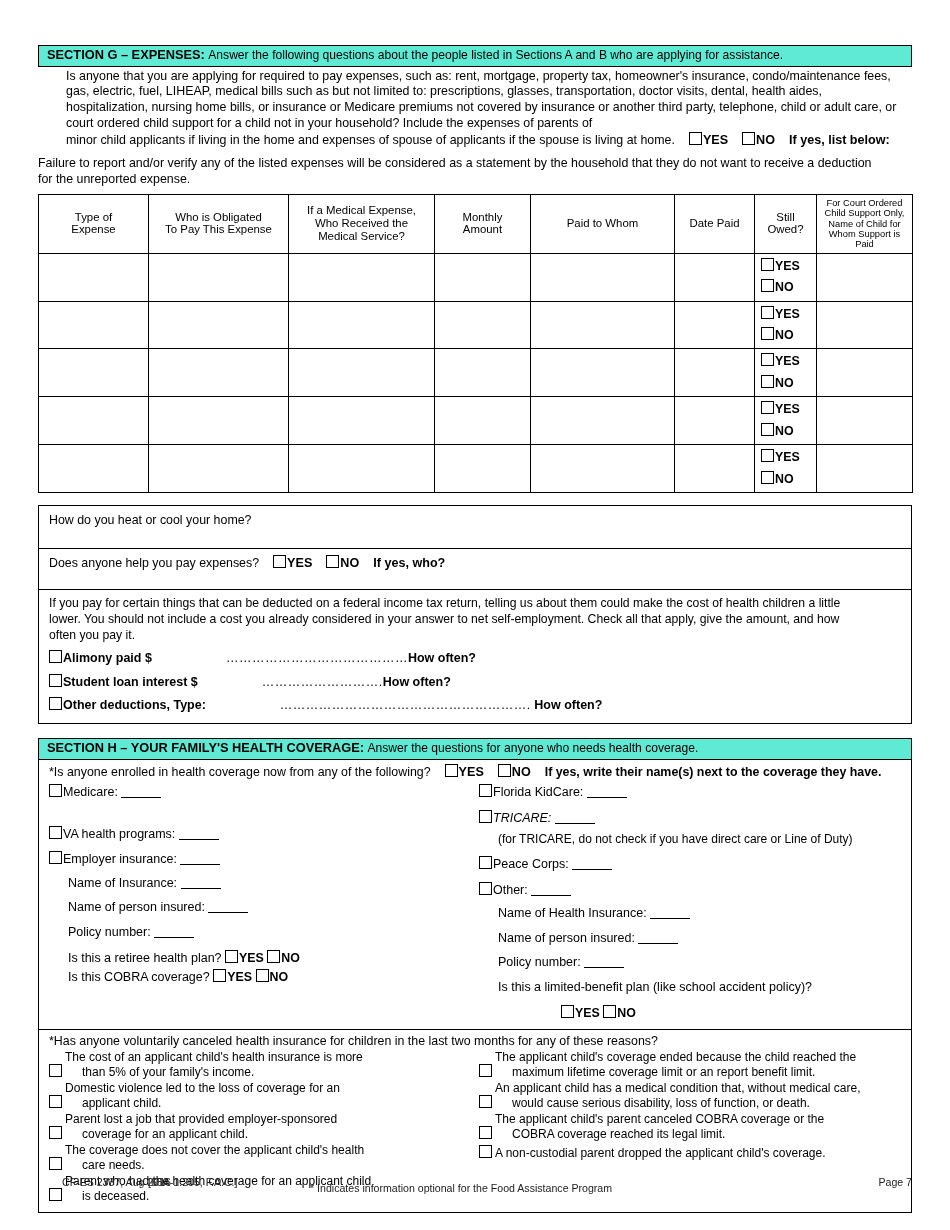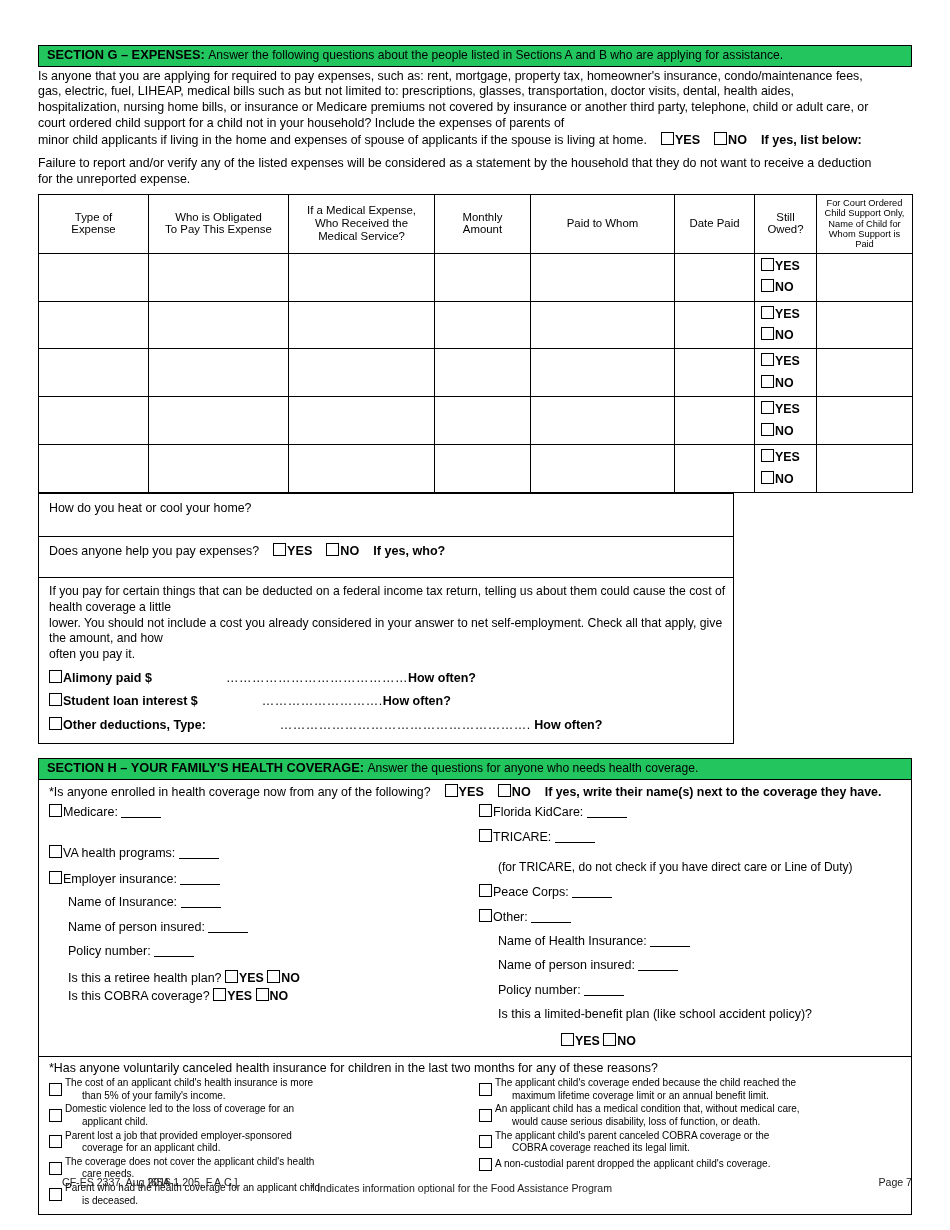--- a/index.html
+++ b/index.html
@@ -17,21 +17,21 @@
   }
   .page {
     position: absolute;
     left: 38px;
     top: 45px;
     width: 874px;
   }
 
   
   .section-bar {
-    background: #22c55e;
+    background: #5eead4;
     border: 1px solid #000;
     padding: 2px 0 3px 8px;
     font-size: 12.3px;
     line-height: 1.12;
     box-sizing: border-box;
   }
   .section-bar .bar-title {
     font-weight: bold;
     font-size: 12.8px;
   }
@@ -39,21 +39,21 @@
     font-size: 12.1px;
   }
 
   
   .intro {
     font-size: 12.4px;
     line-height: 1.265;
     margin-top: 2px;
     text-align: left;
   }
-  .intro .line { display: block; white-space: nowrap; }
+  .intro .line { display: block; white-space: nowrap; margin-left: 28px; }
   .failure {
     font-size: 12.4px;
     line-height: 1.265;
     margin-top: 8px;
   }
   .failure .line { display: block; }
 
   
   .cb {
     display: inline-block;
@@ -99,22 +99,23 @@
     vertical-align: top;
     padding: 4px 0 0 6px !important;
     text-align: left;
   }
   .owed-row { font-size: 12.4px; font-weight: bold; line-height: 1; margin-bottom: 7px; white-space: nowrap;}
   .owed-row .cb { margin-right: 1px; }
 
   
   .boxblock {
     border: 1px solid #000;
+    margin-top: 12px;
     box-sizing: border-box;
-    width: 696px;
+    width: 874px;
   }
   .boxrow {
     padding: 6px 0 6px 10px;
     font-size: 12.4px;
     line-height: 1.3;
   }
   .boxrow + .boxrow { border-top: 1px solid #000; }
   .deduct-text { font-size: 12.2px; line-height: 1.3; }
   .deduct-item {
     font-weight: bold;
@@ -173,24 +174,24 @@
     padding: 4px 0 2px 10px;
   }
   .reasons {
     display: flex;
     padding: 0 0 6px 10px;
   }
   .rcol-l { width: 430px; flex: none; }
   .rcol-r { flex: 1; }
   .reason {
     display: flex;
-    font-size: 10px;
+    font-size: 12px;
     line-height: 1.26;
     margin-bottom: 1px;
-    align-items: center;
+    align-items: flex-end;
   }
   .reason .cbwrap { flex: none; padding-top: 2px; }
   .reason .rtxt { padding-left: 2px; }
   .reason .rtxt .l2 { display: block; padding-left: 17px; }
 
   
   .footer {
     position: absolute;
     left: 38px;
     top: 1176px;
@@ -324,21 +325,21 @@
     <div class="boxrow" style="height:30px;">
       <span>How do you heat or cool your home?</span>
     </div>
 
     <div class="boxrow" style="height:28px;">
       <span>Does anyone help you pay expenses?</span><span class="spacer-sm"></span><span class="ynwrap"><span class="cb lg"></span><span class="ynlabel">YES</span></span><span class="spacer-sm"></span><span class="ynwrap"><span class="cb lg"></span><span class="ynlabel">NO</span></span><span class="spacer-sm"></span><span class="ynlabel">If yes, who?</span>
     </div>
 
     <div class="boxrow" style="padding-bottom:10px;">
       <div class="deduct-text">
-        <span>If you pay for certain things that can be deducted on a federal income tax return, telling us about them could cause the cost of health coverage a little</span><br>
+        <span>If you pay for certain things that can be deducted on a federal income tax return, telling us about them could make the cost of health children a little</span><br>
         <span>lower.  You should not include a cost you already considered in your answer to net self-employment.  Check all that apply, give the amount, and how</span><br>
         <span>often you pay it.</span>
       </div>
 
       <div class="deduct-item">
         <span class="cb lg"></span><span>Alimony paid $</span><span class="gap-a"></span><span class="dots">……………………………………</span><span>How often?</span>
       </div>
 
       <div class="deduct-item">
         <span class="cb lg"></span><span>Student loan interest $</span><span class="gap-b"></span><span class="dots">……………………….</span><span>How often?</span>
@@ -371,21 +372,21 @@
           <div class="covitem"><span class="cb lg"></span><span>Employer insurance:</span> <span class="ul w40"></span></div>
           <div class="covitem indent"><span>Name of Insurance:</span> <span class="ul w40"></span></div>
           <div class="covitem indent"><span>Name of person insured:</span> <span class="ul w40"></span></div>
           <div class="covitem indent"><span>Policy number:</span> <span class="ul w40"></span></div>
           <div class="covitem indent yn-inline" style="margin-bottom:4px;"><span>Is this a retiree health plan?</span> <span class="ynwrap"><span class="cb lg"></span><span class="ynlabel">YES</span></span> <span class="ynwrap"><span class="cb lg"></span><span class="ynlabel">NO</span></span></div>
           <div class="covitem indent yn-inline"><span>Is this COBRA coverage?</span> <span class="ynwrap"><span class="cb lg"></span><span class="ynlabel">YES</span></span> <span class="ynwrap"><span class="cb lg"></span><span class="ynlabel">NO</span></span></div>
         </div>
 
         <div class="col-r">
           <div class="covitem"><span class="cb lg"></span><span>Florida KidCare:</span> <span class="ul w40"></span></div>
-          <div class="covitem" style="margin-bottom:16px;"><span class="cb lg"></span><span>TRICARE:</span> <span class="ul w40"></span></div>
+          <div class="covitem" style="margin-bottom:8px;font-style:italic;"><span class="cb lg"></span><span>TRICARE:</span> <span class="ul w40"></span></div>
           <div class="note" style="margin-top:2px;">(for TRICARE, do not check if you have direct care or Line of Duty)</div>
           <div class="covitem"><span class="cb lg"></span><span>Peace Corps:</span> <span class="ul w40"></span></div>
           <div class="covitem"><span class="cb lg"></span><span>Other:</span> <span class="ul w40"></span></div>
           <div class="covitem indent"><span>Name of Health Insurance:</span> <span class="ul w40"></span></div>
           <div class="covitem indent"><span>Name of person insured:</span> <span class="ul w40"></span></div>
           <div class="covitem indent"><span>Policy number:</span> <span class="ul w40"></span></div>
           <div class="covitem indent"><span>Is this a limited-benefit plan (like school accident policy)?</span></div>
           <div class="covitem indent yn-inline" style="margin-bottom:4px;padding-left:82px;"><span class="ynwrap"><span class="cb lg"></span><span class="ynlabel">YES</span></span> <span class="ynwrap"><span class="cb lg"></span><span class="ynlabel">NO</span></span></div>
         </div>
       </div>
@@ -412,21 +413,21 @@
               <span class="rtxt"><span>The coverage does not cover the applicant child's health</span><span class="l2">care needs.</span></span>
             </div>
           <div class="reason">
               <span class="cbwrap"><span class="cb lg"></span></span>
               <span class="rtxt"><span>Parent who had the health coverage for an applicant child</span><span class="l2">is deceased.</span></span>
             </div>
         </div>
         <div class="rcol-r">
           <div class="reason">
               <span class="cbwrap"><span class="cb lg"></span></span>
-              <span class="rtxt"><span>The applicant child's coverage ended because the child reached the</span><span class="l2">maximum lifetime coverage limit or an annual benefit limit.</span></span>
+              <span class="rtxt"><span>The applicant child's coverage ended because the child reached the</span><span class="l2">maximum lifetime coverage limit or an report benefit limit.</span></span>
             </div>
           <div class="reason">
               <span class="cbwrap"><span class="cb lg"></span></span>
               <span class="rtxt"><span>An applicant child has a medical condition that, without medical care,</span><span class="l2">would cause serious disability, loss of function, or death.</span></span>
             </div>
           <div class="reason">
               <span class="cbwrap"><span class="cb lg"></span></span>
               <span class="rtxt"><span>The applicant child's parent canceled COBRA coverage or the</span><span class="l2">COBRA coverage reached its legal limit.</span></span>
             </div>
           <div class="reason">

